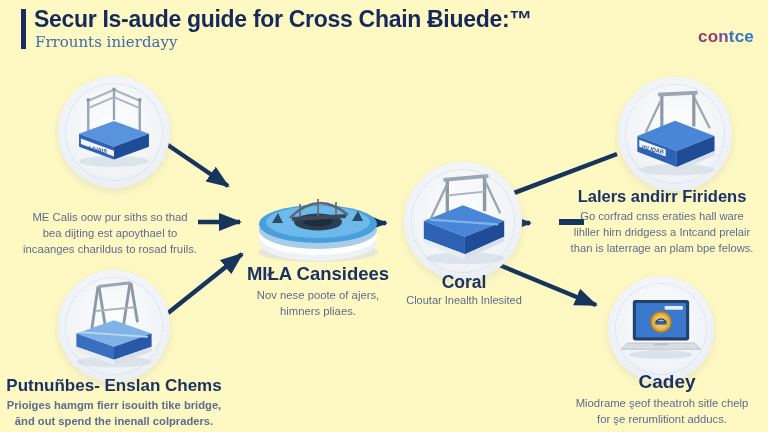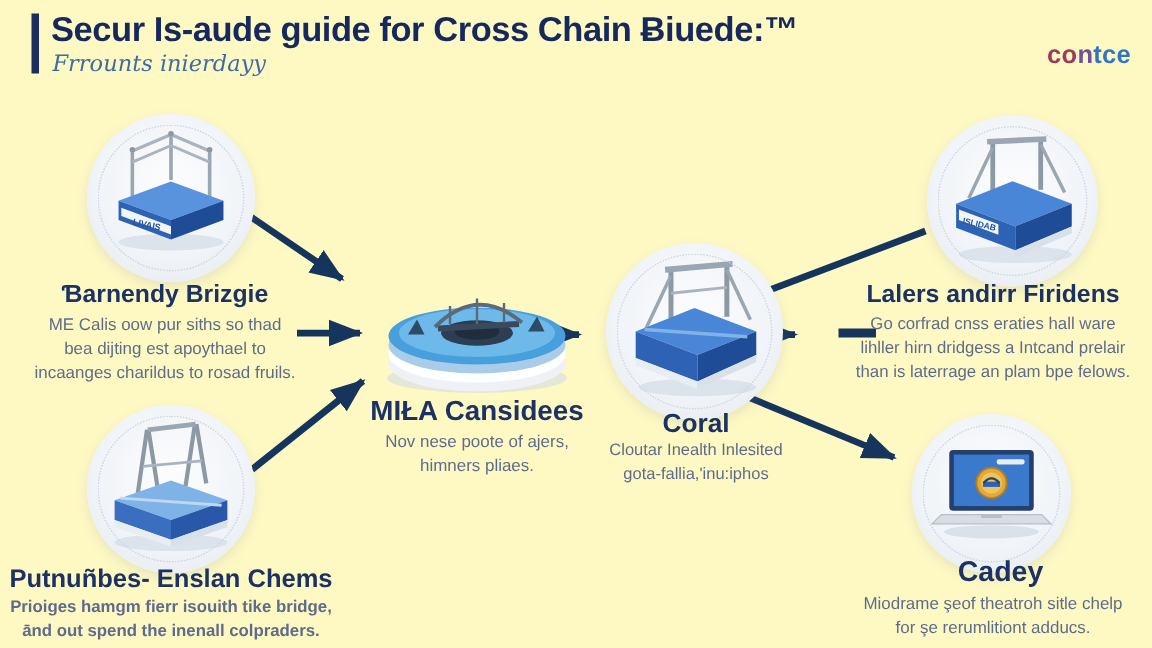--- a/index.html
+++ b/index.html
@@ -1,21 +1,21 @@
 <!DOCTYPE html>
 <html><head>
 <meta charset="utf-8">
 <style>
   html,body{margin:0;padding:0;}
   body{font-family:"Liberation Sans",sans-serif;background:#e9e9e9;}
   .canvas{position:relative;width:768px;height:432px;background:#fef9c3;overflow:hidden;}
   .arrows{position:absolute;left:0;top:0;pointer-events:none;}
   .accent-bar{position:absolute;left:21px;top:9px;width:5px;height:40px;background:#1b2d5e;}
   .title{position:absolute;left:34px;top:6px;font-size:23px;font-weight:bold;color:#16295c;letter-spacing:-0.3px;white-space:nowrap;}
-  .subtitle{position:absolute;left:35px;top:33px;font-family:"DejaVu Serif",serif;font-style:italic;font-size:15px;color:#3c6ca8;}
+  .subtitle{position:absolute;left:35px;top:33px;font-family:"DejaVu Serif",serif;font-size:15px;color:#3c6ca8;}
   .logo{position:absolute;left:698px;top:15px;font-size:17px;font-weight:600;letter-spacing:0.2px;margin-top:12px;}
   .logo .seg1{color:#9c3a62;}
   .logo .seg2{color:#6f4f9e;}
   .logo .seg3{color:#2f77c4;}
   .circle{position:absolute;border-radius:50%;background:radial-gradient(circle at 50% 42%, #fdfdfe 0%, #f1f4f8 55%, #e4eaf1 100%);box-shadow:0 3px 8px rgba(120,140,170,0.18);}
   .circle::after{content:"";position:absolute;left:7px;top:7px;right:7px;bottom:7px;border-radius:50%;border:1.6px dotted #ccd6e2;}
   .circle svg{position:absolute;left:50%;top:50%;transform:translate(-50%,-50%);}
   .node-heading{position:absolute;text-align:center;font-weight:bold;color:#1c3264;white-space:nowrap;}
   .node-body{position:absolute;text-align:center;color:#5e6c8c;font-size:11.3px;line-height:1.42;}
   .node-body .body-line{white-space:nowrap;}
@@ -71,21 +71,20 @@
       <circle cx="22" cy="15" r="2" fill="#8d98a5"></circle>
         <circle cx="50" cy="3.5" r="2" fill="#8d98a5"></circle>
         <circle cx="78" cy="15" r="2" fill="#8d98a5"></circle>
       <polygon points="12,52 50,38 88,52 50,66" fill="#5a93dd"></polygon>
       <polygon points="12,52 50,66 50,80 12,66" fill="#2d62b4"></polygon>
       <polygon points="50,66 88,52 88,66 50,80" fill="#1f4c97"></polygon>
       <polygon points="14,57 50,70.5 50,76.5 14,63" fill="#f2f5f8"></polygon>
       <text x="32" y="71.5" font-size="6.5" font-weight="bold" fill="#24549e" text-anchor="middle" transform="rotate(12 32 71.5)">LIVAIS</text>
     </svg>
   </div>
-  <div class="node-heading h-tl">Ɓarnendy Brizgie</div>
   <div class="node-body b-tl">
     <div class="body-line">ME Calis oow pur siths so thad</div>
     <div class="body-line">bea dijting est apoythael to</div>
     <div class="body-line">incaanges charildus to rosad fruils.</div>
   </div>
 
   <div class="circle" style="left:58px;top:270px;width:112px;height:112px;">
     <svg width="94" height="94" viewBox="0 0 100 100">
       <ellipse cx="50" cy="88" rx="40" ry="6" fill="#d3dce6" opacity="0.7"></ellipse>
       <line x1="26" y1="56" x2="33" y2="8" stroke="#8d98a5" stroke-width="3"></line>
@@ -146,21 +145,20 @@
       <polygon points="10,50 52,66 52,84 10,68" fill="#2d62b4"></polygon>
       <polygon points="52,66 92,50 92,66 52,84" fill="#1f4c97"></polygon>
       <polygon points="10,68 52,84 52,89 10,73" fill="#e8edf2"></polygon>
       <polygon points="52,84 92,66 92,71 52,89" fill="#d8e0e9"></polygon>
       <line x1="16" y1="51" x2="86" y2="51" stroke="#7fb3e8" stroke-width="2.4" transform="rotate(4 50 51)"></line>
     </svg>
   </div>
   <div class="node-heading h-c2">Coral</div>
   <div class="node-body b-c2">
     <div class="body-line">Cloutar Inealth Inlesited</div>
-    <div class="body-line">gota-fallia,'inu:iphos</div>
   </div>
 
   <div class="circle" style="left:618px;top:77px;width:114px;height:114px;">
     <svg width="94" height="94" viewBox="0 0 100 100">
       <ellipse cx="52" cy="88" rx="40" ry="6" fill="#d3dce6" opacity="0.7"></ellipse>
       <line x1="36" y1="46" x2="36" y2="8" stroke="#8d98a5" stroke-width="3.4"></line>
       <line x1="70" y1="42" x2="70" y2="6" stroke="#8d98a5" stroke-width="3.4"></line>
       <line x1="32" y1="8" x2="74" y2="6" stroke="#9aa6b2" stroke-width="4"></line>
       <line x1="36" y1="12" x2="19" y2="48" stroke="#9aa6b2" stroke-width="2.4"></line>
       <line x1="70" y1="10" x2="87" y2="44" stroke="#9aa6b2" stroke-width="2.4"></line>

